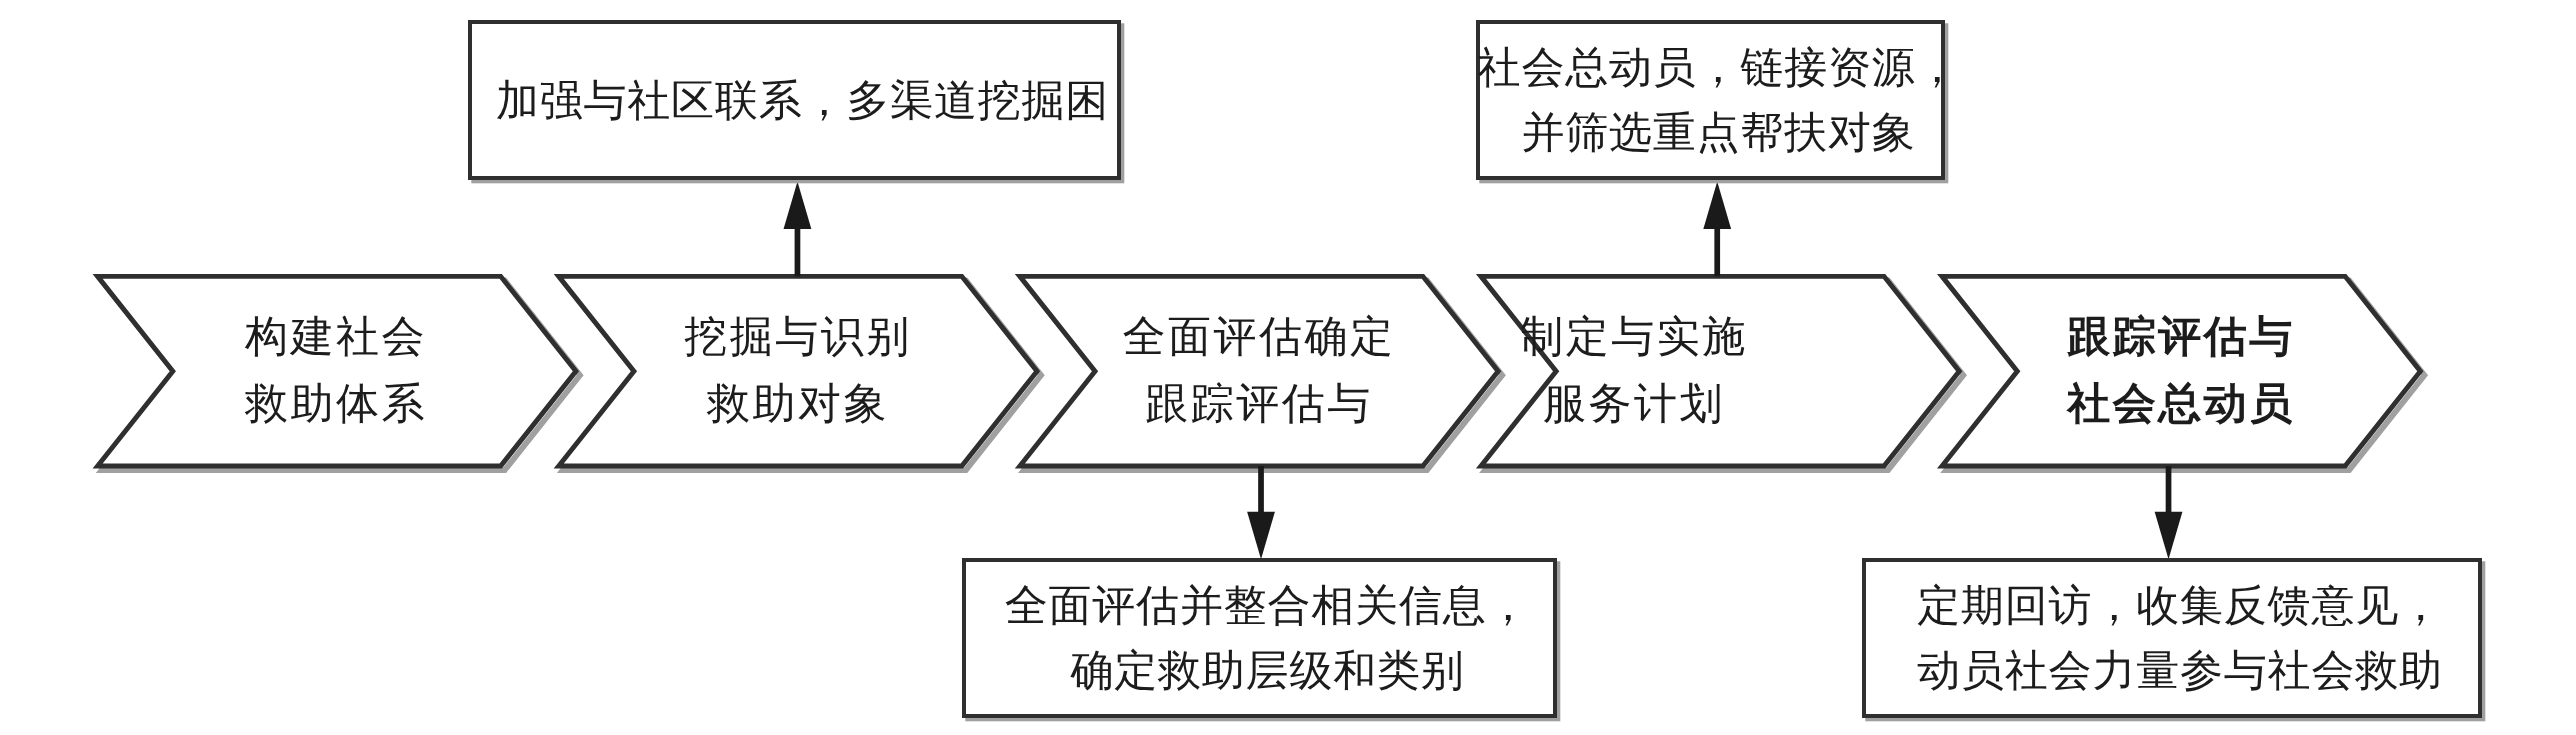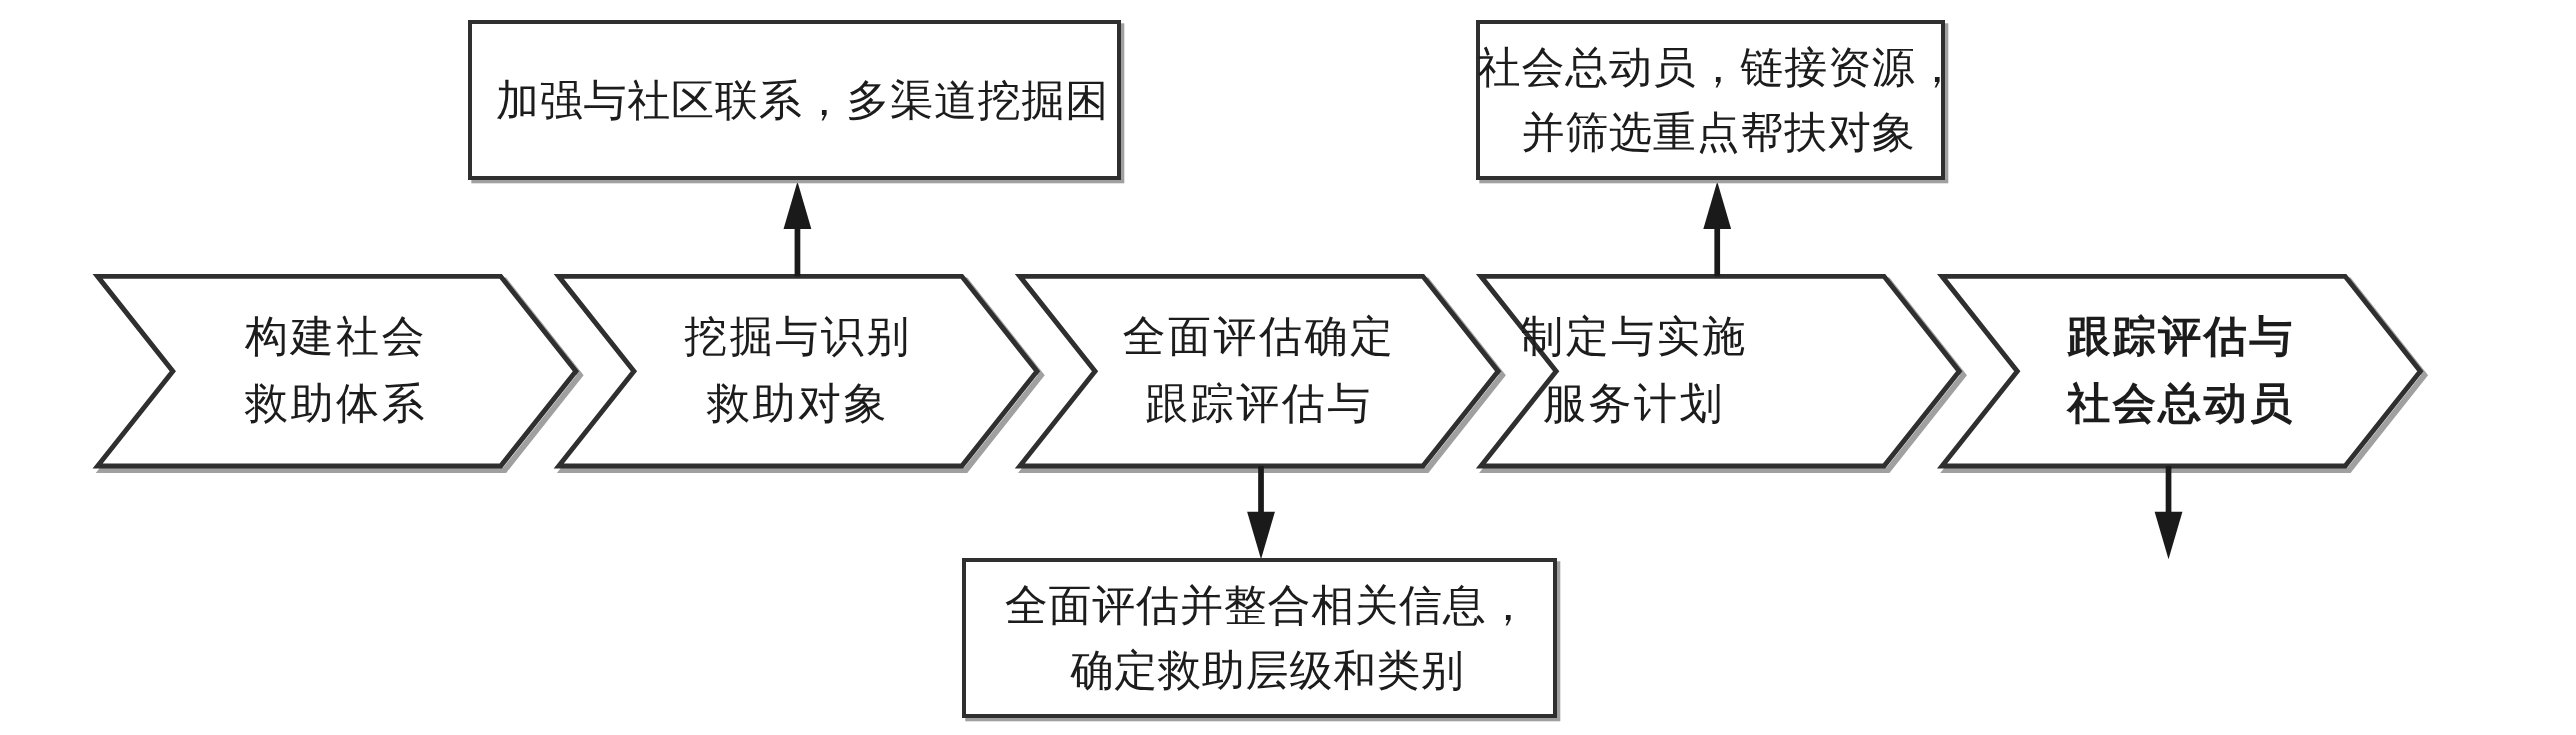--- a/index.html
+++ b/index.html
@@ -142,15 +142,19 @@
     <span>加强与社区联系，多渠道挖掘困</span>
   </div>
   <div class="callout-box" style="left:1476px; top:20.4px; width:469px; height:160px;">
     <span>社会总动员，链接资源，</span>
     <span>并筛选重点帮扶对象</span>
   </div>
   <div class="callout-box" style="left:962px; top:558px; width:595px; height:160px;">
     <span>全面评估并整合相关信息，</span>
     <span>确定救助层级和类别</span>
   </div>
+  <div class="callout-box" style="left:1862px; top:558px; width:620px; height:160px;">
+    <span>定期回访，收集反馈意见，</span>
+    <span>动员社会力量参与社会救助</span>
+  </div>
 
 </div>
 
 
 </body></html>

